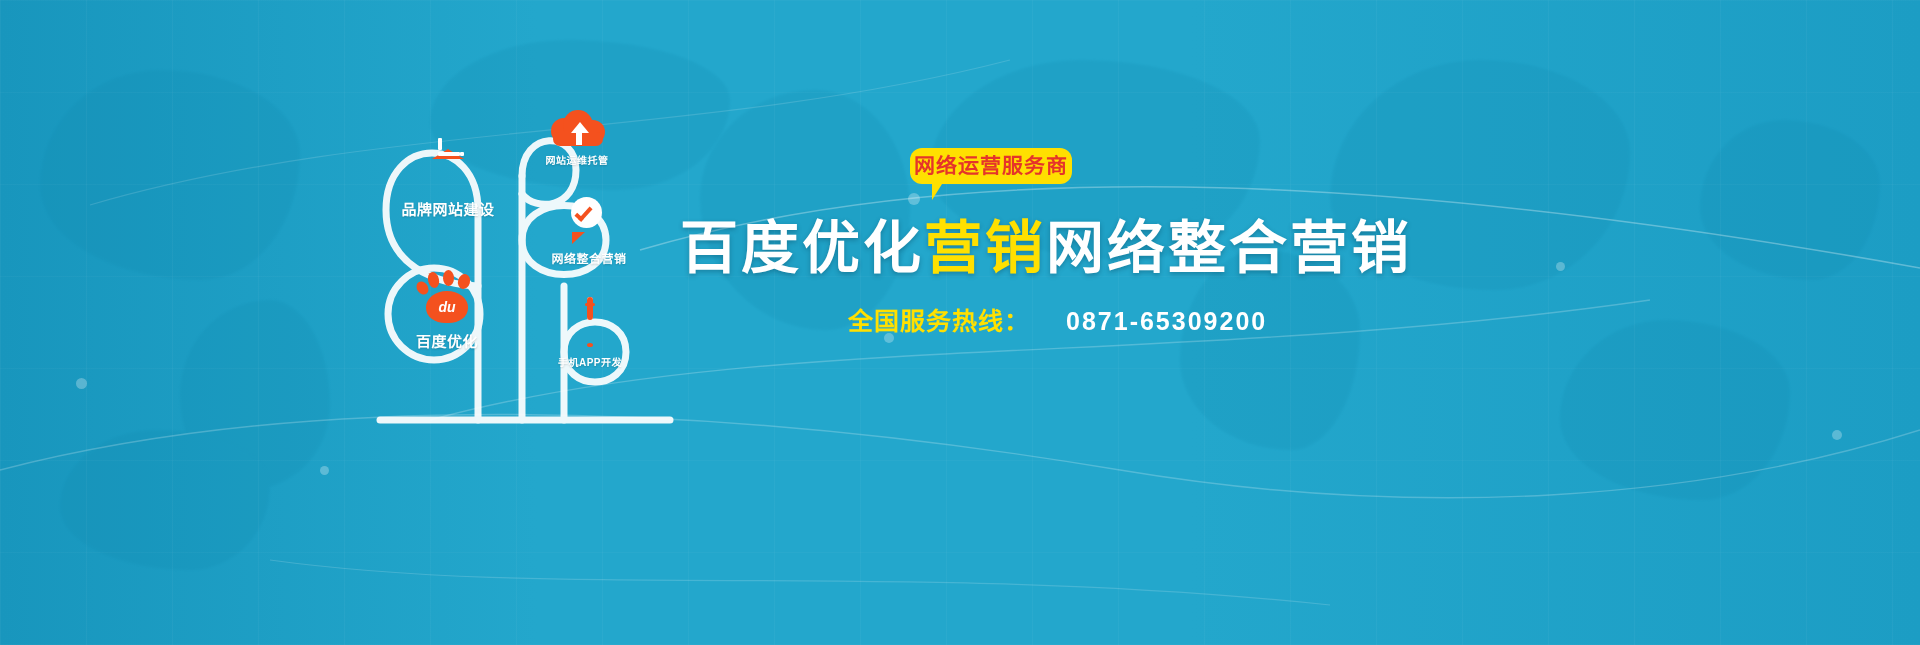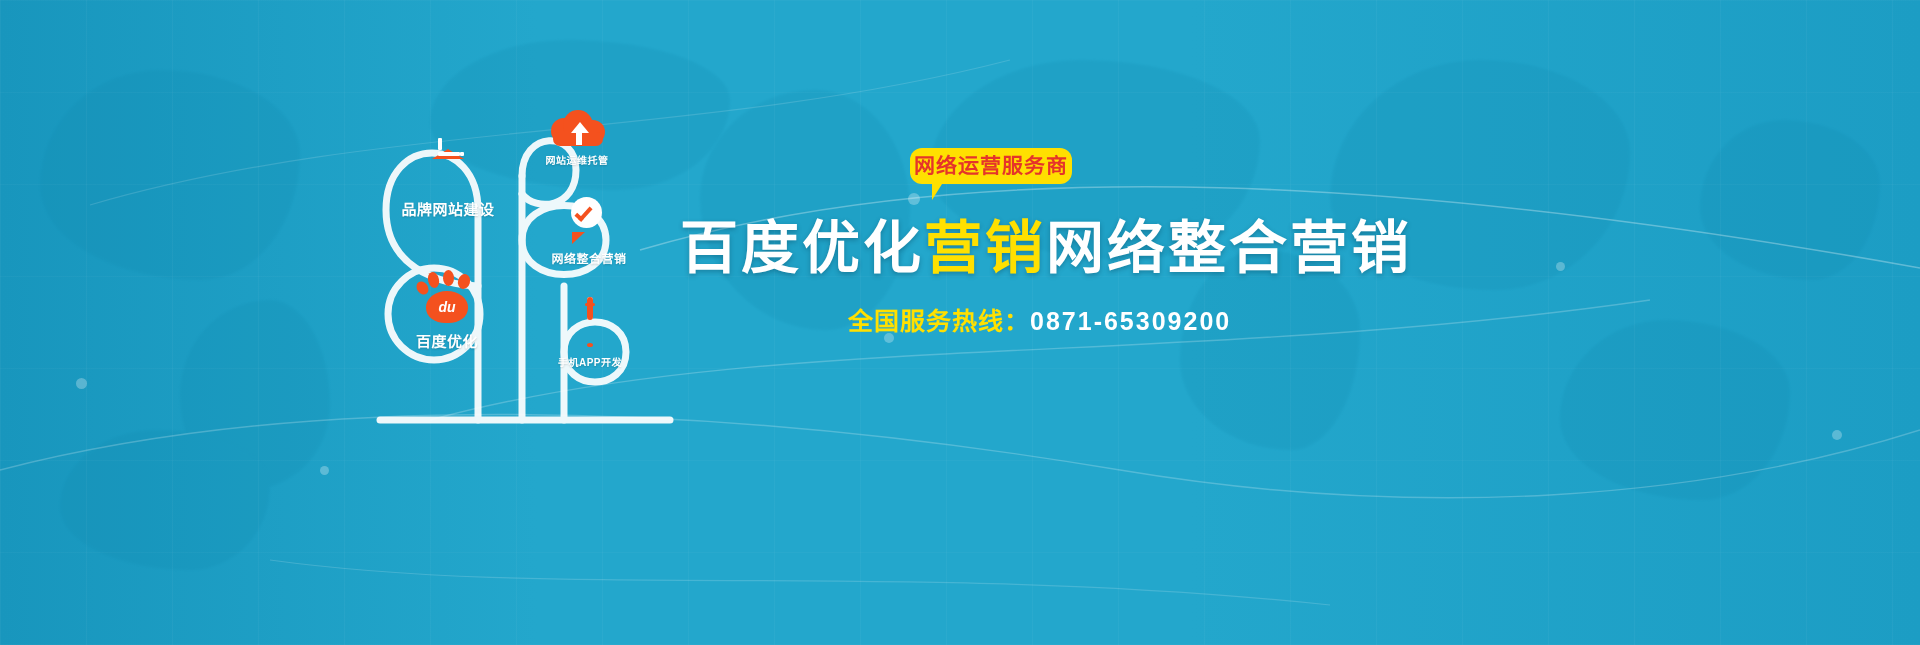--- a/index.html
+++ b/index.html
@@ -228,21 +228,21 @@
 
   .hotline {
     margin-top: 22px;
     padding-left: 168px;
     font-size: 25px;
     font-weight: 700;
     letter-spacing: 1px;
     white-space: nowrap;
   }
   .hotline .lbl { color: #ffe000; }
-  .hotline .num { color: #ffffff; letter-spacing: 2px; }
+  .hotline .num { color: #ffffff; letter-spacing: 2px; margin-left: 36px; }
 </style>
 </head>
 <body>
 
 <div class="banner">
 
   <div class="map-layer">
     <div class="map-blob" style="left:40px;  top:70px;  width:260px; height:210px;"></div>
     <div class="map-blob" style="left:180px; top:300px; width:150px; height:190px; border-radius:60% 40% 55% 45%/50% 55% 45% 50%;"></div>
     <div class="map-blob" style="left:430px; top:40px;  width:300px; height:150px;"></div>

